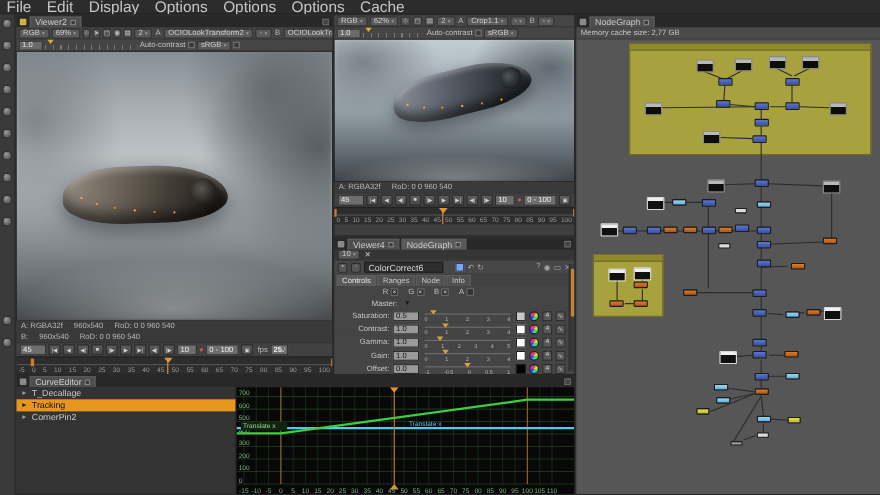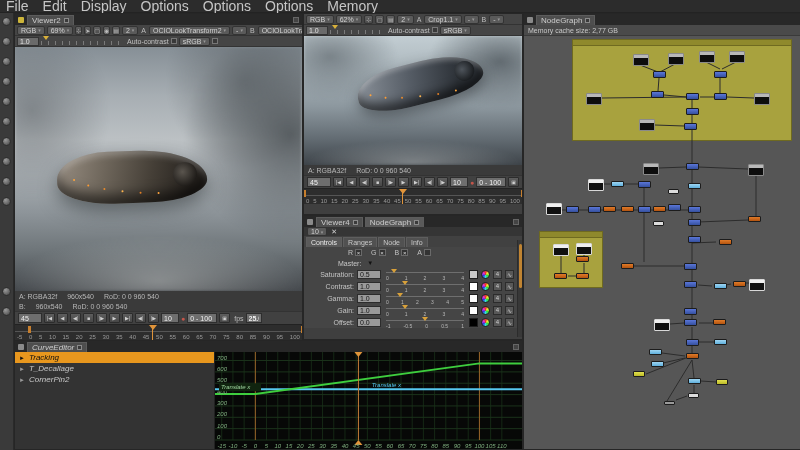--- a/index.html
+++ b/index.html
@@ -164,21 +164,21 @@
 </head>
 <body>
 
 <div id="menubar">
     <span class="menu-item">File</span>
     <span class="menu-item">Edit</span>
     <span class="menu-item">Display</span>
     <span class="menu-item">Options</span>
     <span class="menu-item">Options</span>
     <span class="menu-item">Options</span>
-    <span class="menu-item">Memory</span>
+    <span class="menu-item">Cache</span>
   </div>
 
 <div id="left-toolbar">
     <div class="tool-dot"></div>
     <div class="tool-dot"></div>
     <div class="tool-dot"></div>
     <div class="tool-dot"></div>
     <div class="tool-dot"></div>
     <div class="tool-dot"></div>
     <div class="tool-dot"></div>
@@ -427,20 +427,34 @@
     </div>
     <span class="tab-endbox"></span>
   </div>
   <div id="props-sub">
     <span class="dd">
         <span>10</span>
         <span class="car">▾</span>
       </span>
     <span class="mini-x">✕</span>
   </div>
+  <div id="props-head">
+    <span class="hbtn">▪</span>
+    <span class="hbtn">◦</span>
+    <input id="node-name" value="ColorCorrect6" style="">
+    <span class="node-swatch"></span>
+    <span class="hico">↶</span>
+    <span class="hico">↻</span>
+    <span style="margin-left:auto;display:flex;gap:3px;">
+      <span class="hico">?</span>
+      <span class="hico">◉</span>
+      <span class="hico">▭</span>
+      <span class="hico">✕</span>
+    </span>
+  </div>
   <div id="props-tabs">
       <div class="ptab active">Controls</div>
       <div class="ptab">Ranges</div>
       <div class="ptab">Node</div>
       <div class="ptab">Info</div>
     </div>
   <div id="chan-row">
       <span class="chan">
         <span>R</span>
         <span class="chk">×</span>
@@ -558,38 +572,38 @@
         <span class="wheel"></span>
         <span class="mini">4</span>
         <span class="mini">∿</span>
       </div>
     </div>
   <div id="pscroll">
       <div class="handle"></div>
     </div>
 </div>
 
-<div class="panel" id="curve" style="left:14px;top:340px;width:509px;height:110px;font-style:italic;">
+<div class="panel" id="curve" style="left:14px;top:340px;width:509px;height:110px;">
   <div class="tabbar">
     <span class="tab-ind"></span>
     <div class="tab">
       <span>CurveEditor</span>
       <span class="tab-close"></span>
     </div>
     <span class="tab-endbox"></span>
   </div>
   <div id="curve-body">
     <div id="curve-list">
+        <div class="citem">
+          <span class="arr">►</span>
+          <span>T_Decallage</span>
+        </div>
         <div class="citem sel">
           <span class="arr">►</span>
           <span>Tracking</span>
-        </div>
-        <div class="citem">
-          <span class="arr">►</span>
-          <span>T_Decallage</span>
         </div>
         <div class="citem">
           <span class="arr">►</span>
           <span>CornerPin2</span>
         </div>
       </div>
     <div id="curve-graph"><svg width="307" height="99">
           <line x1="6.7226277372262775" y1="0" x2="6.7226277372262775" y2="88" stroke="#152815" stroke-width="1"></line>
           <line x1="17.927007299270073" y1="0" x2="17.927007299270073" y2="88" stroke="#152815" stroke-width="1"></line>
           <line x1="29.131386861313867" y1="0" x2="29.131386861313867" y2="88" stroke="#152815" stroke-width="1"></line>

